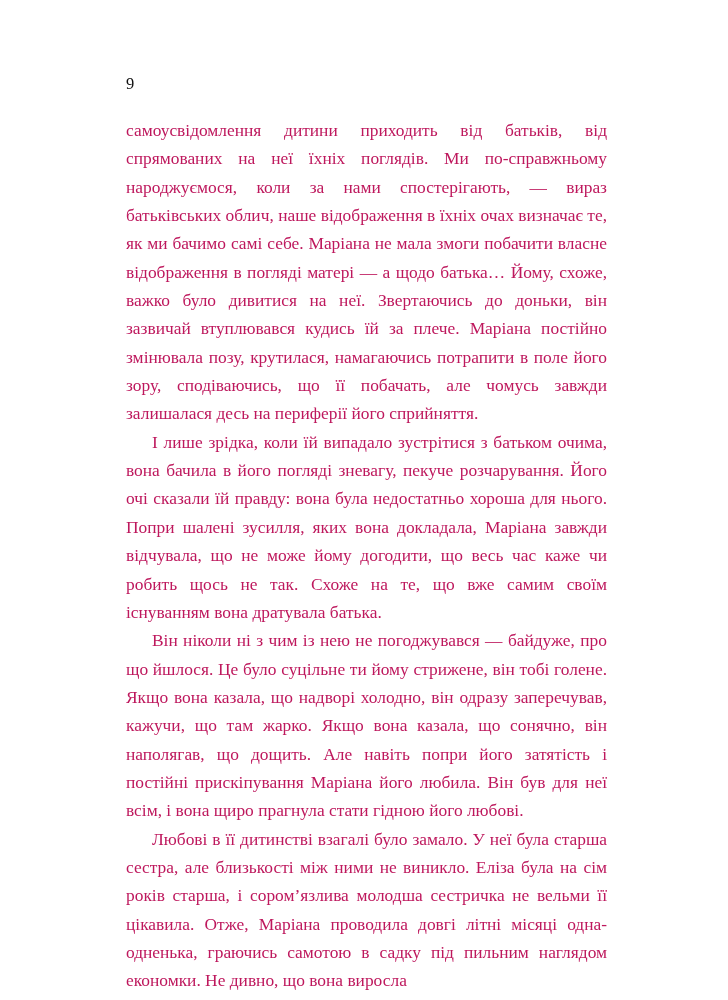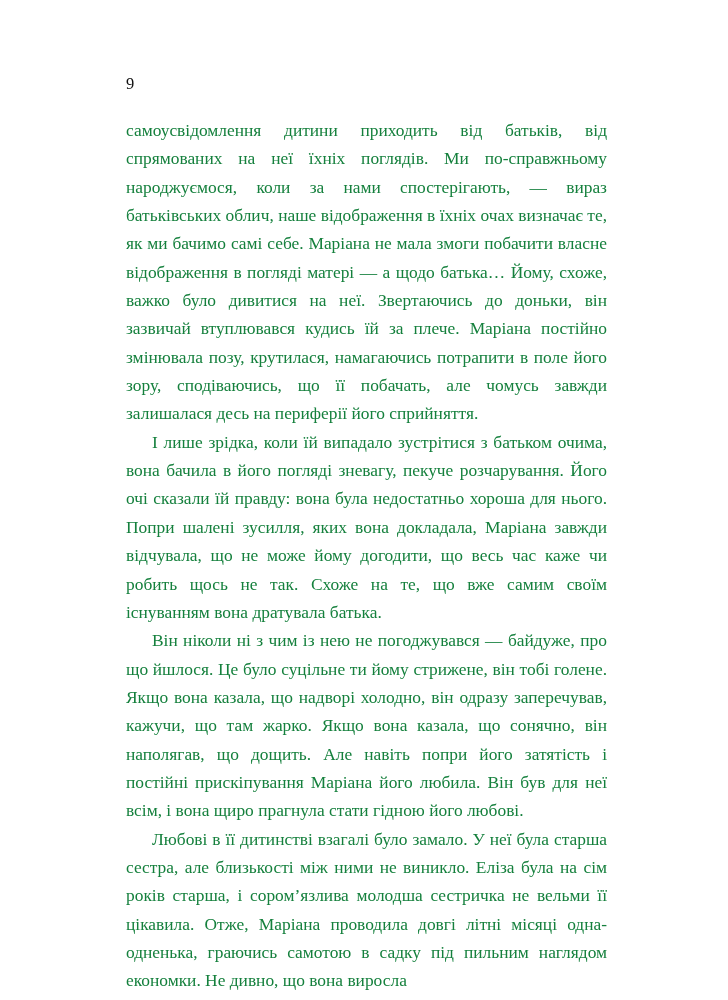--- a/index.html
+++ b/index.html
@@ -31,21 +31,21 @@
   }
   .body-text {
     position: absolute;
     left: 126px;
     top: 116px;
     width: 481px;
     font-size: 17.4px;
     line-height: 28.35px;
     text-align: justify;
     text-justify: inter-word;
-    color: #15803d;
+    color: #be185d;
     -webkit-font-smoothing: antialiased;
   }
   .body-text p {
     margin: 0;
     text-indent: 0;
     hyphens: manual;
   }
   .body-text p.indent {
     text-indent: 26px;
   }

